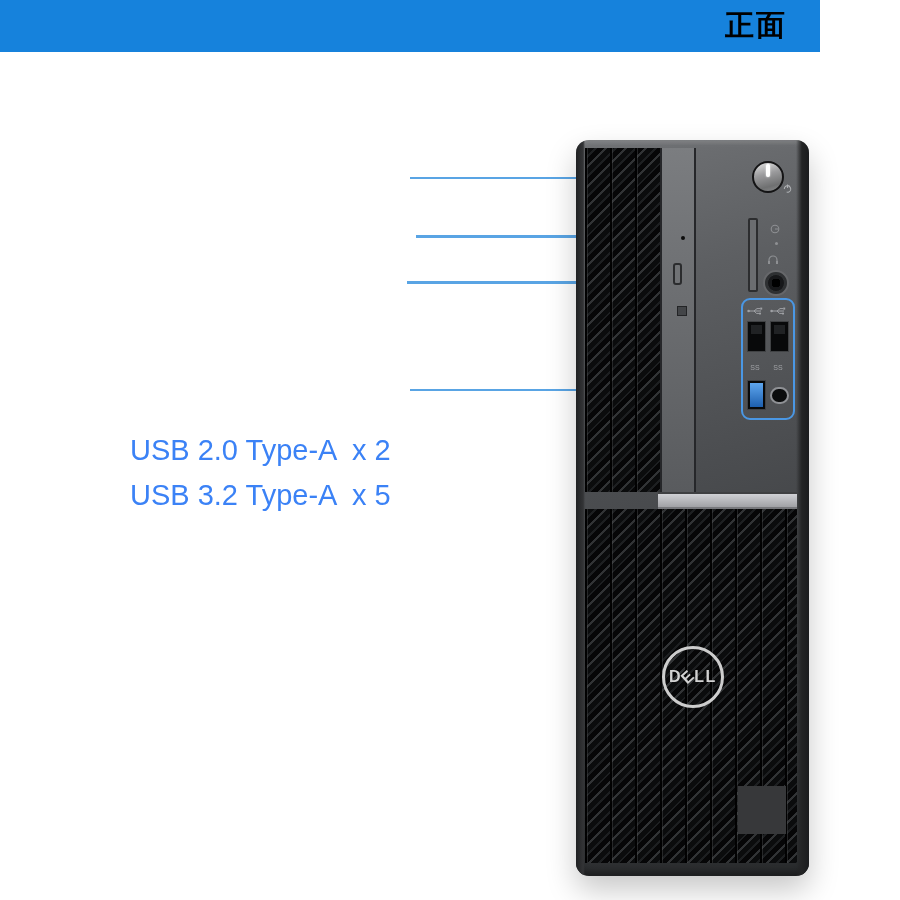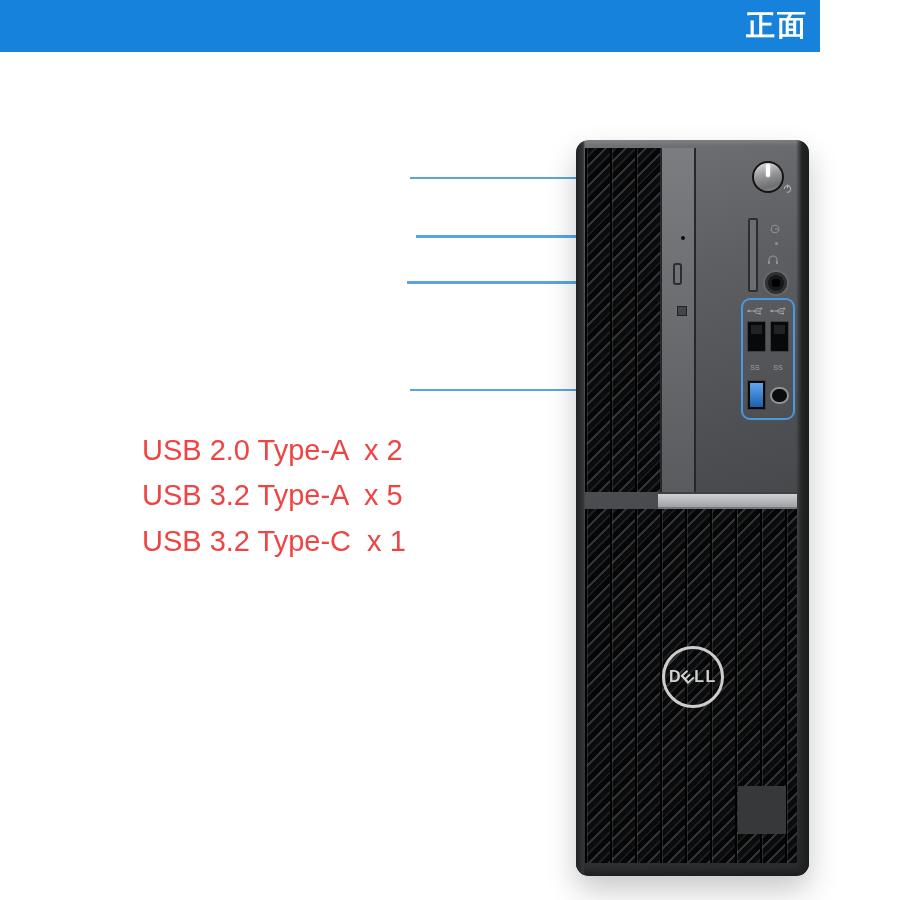--- a/index.html
+++ b/index.html
@@ -2,36 +2,36 @@
 <html><head>
 <meta charset="utf-8">
 <style>
   html,body{margin:0;padding:0;background:#ffffff;}
   body{font-family:"Liberation Sans","DejaVu Sans",sans-serif;}
   .stage{position:relative;width:900px;height:900px;background:#ffffff;overflow:hidden;}
 
   
   .header-bar{position:absolute;left:0;top:0;width:820px;height:52px;background:#1682dc;
     display:flex;align-items:center;justify-content:flex-end;}
-  .header-badge{color:#ffffff;font-size:29px;font-weight:bold;letter-spacing:2px;padding-right:12px;}
+  .header-badge{color:#000000;font-size:29px;font-weight:bold;letter-spacing:2px;padding-right:33px;}
 
   
   .anno-label{position:absolute;color:#1d1d1d;font-size:27px;line-height:30px;height:30px;text-align:right;white-space:nowrap;}
   .lbl-power {right:500px;top:163px;}
   .lbl-dvd   {right:490px;top:221px;}
   .lbl-audio {right:503px;top:266px;}
   .lbl-usb   {right:503px;top:376px;}
 
   .leader{position:absolute;height:2.5px;background:#59a4e4;}
   .ld1{left:410px;top:176.5px;width:338px;}
   .ld2{left:416px;top:235px;width:250px;}
   .ld3{left:407px;top:281px;width:357px;}
   .ld4{left:410px;top:388.5px;width:331px;}
 
-  .spec{position:absolute;left:142px;color:#ef4444;font-size:29px;line-height:30px;white-space:pre;}
+  .spec{position:absolute;left:130px;color:#3b82f6;font-size:29px;line-height:30px;white-space:pre;}
   .spec1{top:435px;} .spec2{top:480px;} .spec3{top:526px;}
 
   
   .pc-case{position:absolute;left:576px;top:140px;width:233px;height:736px;border-radius:13px;overflow:hidden;
     background:linear-gradient(165deg,#707275 0%,#5d5f62 20%,#4b4d50 45%,#3a3c3e 70%,#2a2c2e 100%);
     box-shadow:0 14px 30px rgba(0,0,0,.22), inset 0 3px 4px rgba(255,255,255,.18), inset 0 -4px 8px rgba(0,0,0,.45);}
   .right-band{position:absolute;right:0;top:0;width:13px;height:100%;
     background:linear-gradient(90deg,rgba(35,36,38,0) 0%,#232425 45%,#1b1c1e 100%);}
   .left-band{position:absolute;left:0;top:0;width:9px;height:100%;
     background:linear-gradient(90deg,#1f2022 0%,#333436 80%,rgba(51,52,54,0) 100%);}
@@ -103,21 +103,20 @@
   </div>
 
 
   <div class="leader ld1"></div>
   <div class="leader ld2"></div>
   <div class="leader ld3"></div>
   <div class="leader ld4"></div>
 
   <div class="spec spec1">USB 2.0 Type-A  x 2</div>
   <div class="spec spec2">USB 3.2 Type-A  x 5</div>
-  <div class="spec spec3">USB 3.2 Type-C  x 1</div>
 
   <div class="pc-case">
     <div class="left-band"></div>
     <div class="right-band"></div>
 
     <div class="mesh mesh-upper"></div>
 
     <div class="dvd-strip">
       <div class="pinhole"></div>
       <div class="eject-btn"></div>

